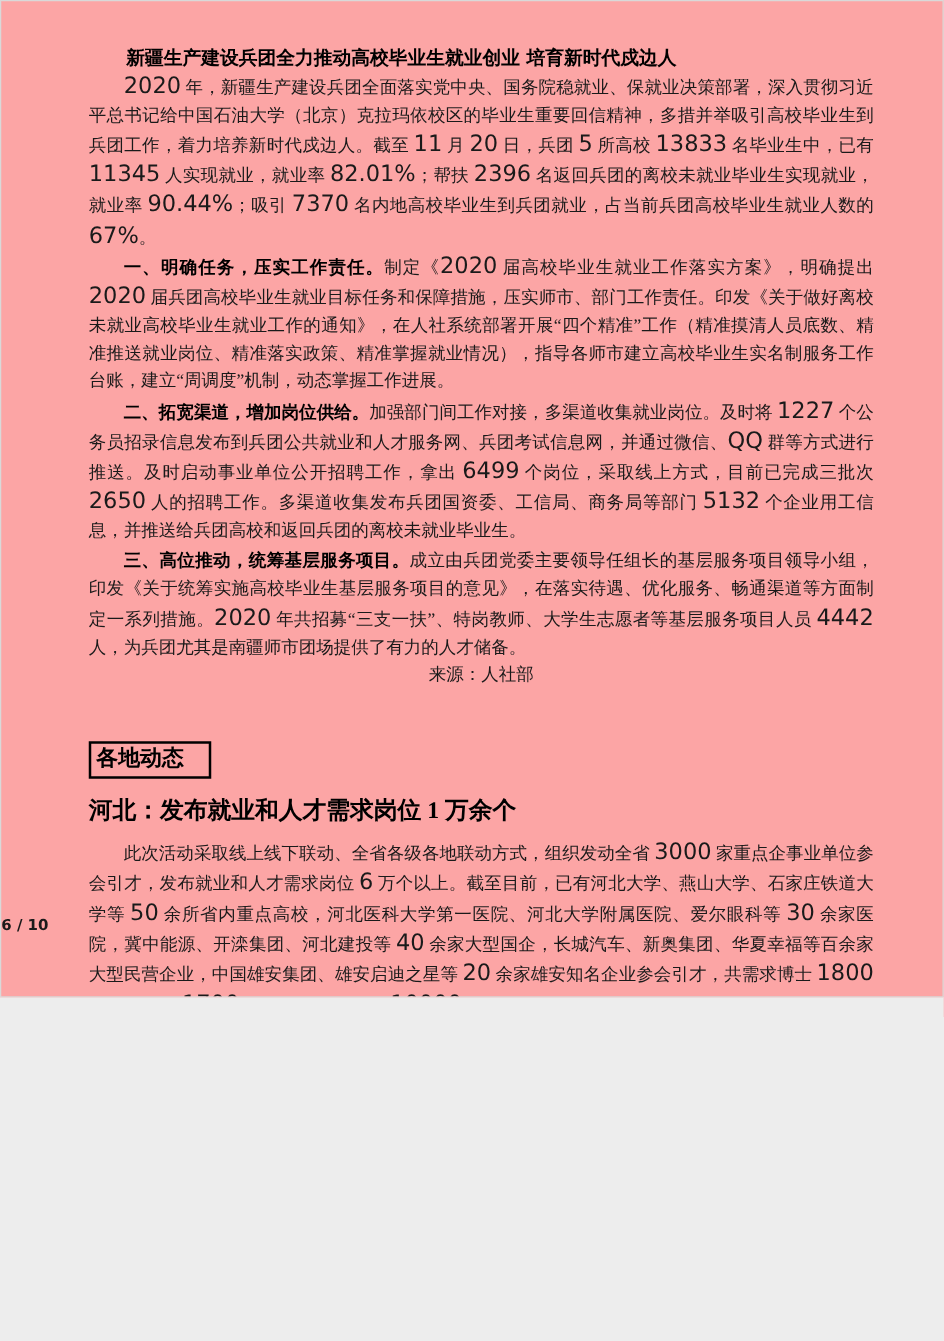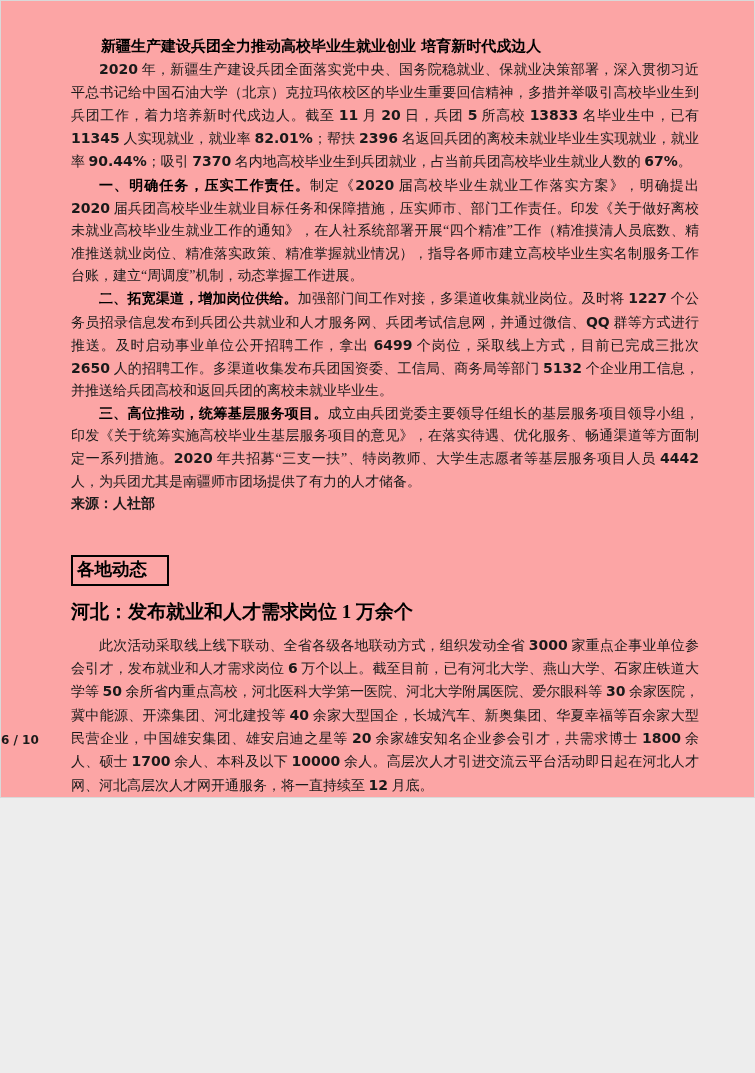--- a/index.html
+++ b/index.html
@@ -25,33 +25,32 @@
     margin: 0 0 1px 0;
     line-height: 22.3px;
   }
   p.body {
     margin: 0;
     text-indent: 2em;
     text-align: justify;
   }
   .num {
     font-family: "DejaVu Sans", "Liberation Sans", sans-serif;
-    font-weight: 700;
-    font-size: 14px;
+    font-weight: 400;
+    font-size: 18px;
   }
   .lead {
-    font-family: Liberation Mono, monospace;
+    font-family: Liberation Sans, sans-serif;
     font-weight: 700;
     font-size: 14px;
     color: #000000;
   }
   p.source {
     margin: 0;
-    text-align: left;
-    font-weight: bold;
+    text-align: center;
   }
   .section-box {
     display: inline-block;
     border: 2px solid #000000;
     font-family: "DejaVu Sans", "Liberation Sans", sans-serif;
     font-weight: 700;
     font-size: 17.5px;
     line-height: 1.25;
     color: #000000;
     padding: 2px 20px 3px 4px;

